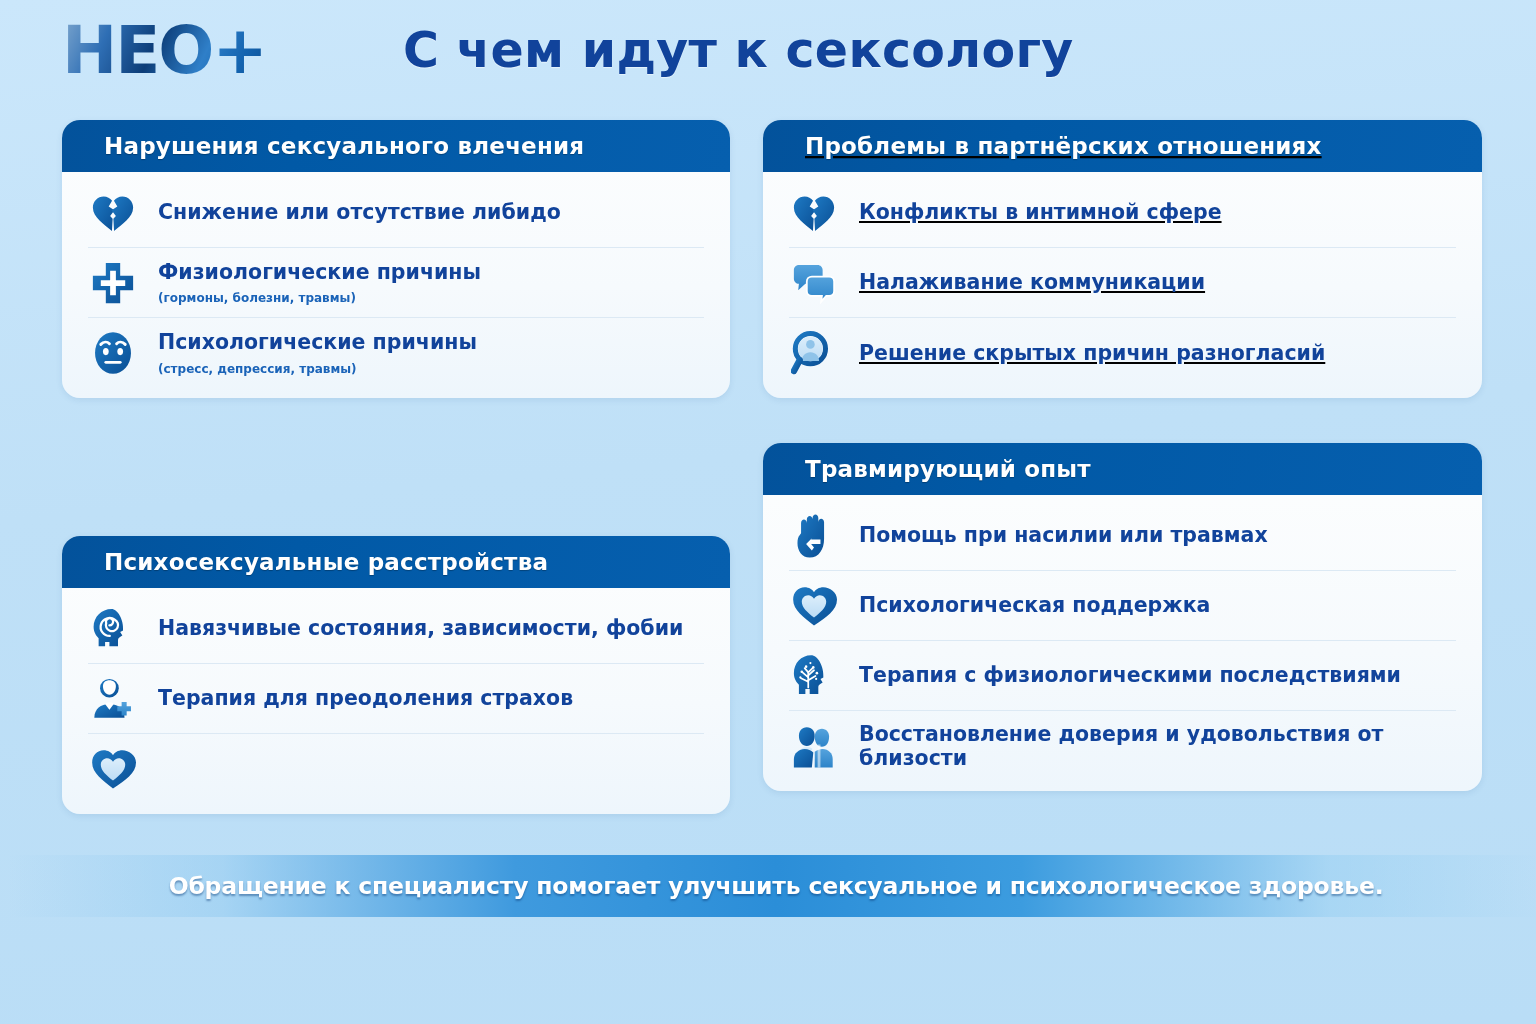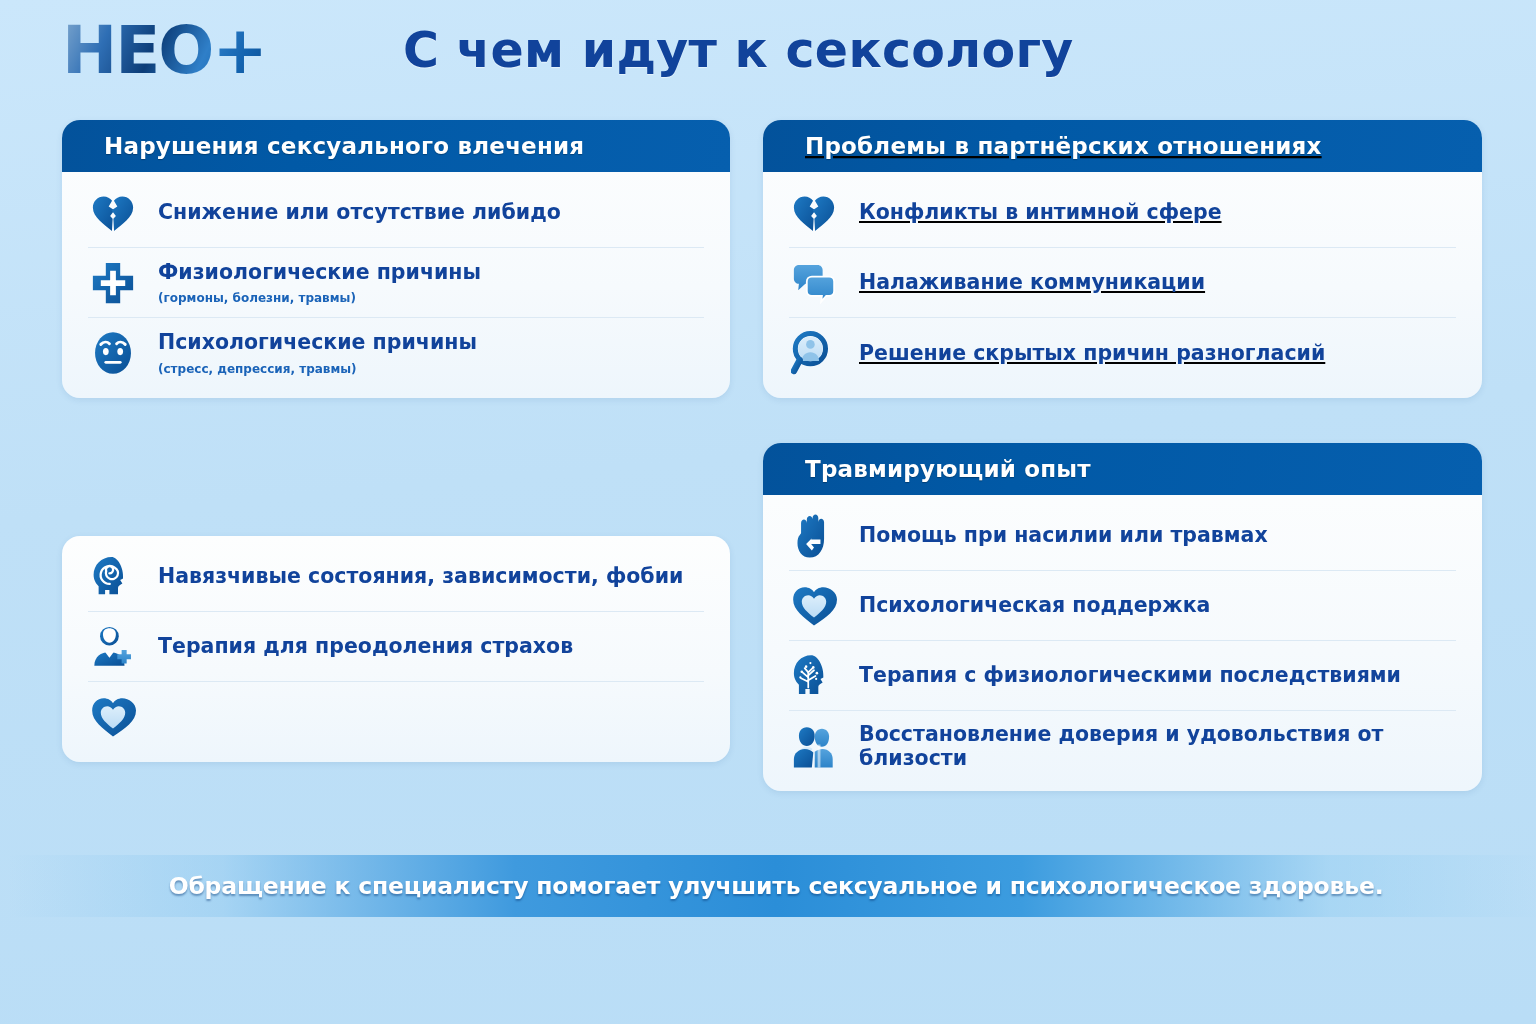--- a/index.html
+++ b/index.html
@@ -189,20 +189,23 @@
           <span class="item-icon">
             <svg width="46" height="46" viewBox="0 0 64 64">
               <use href="#sad-face-icon"></use>
             </svg>
           </span>
           <div class="item-text"><span>Психологические причины</span><span class="item-sub">(стресс, депрессия, травмы)</span></div>
         </div>
       </div>
     </section>
     <section class="card" id="card-psychosexual">
+      <div class="card-header">
+        <h2 class="card-header-title">Психосексуальные расстройства</h2>
+      </div>
       <div class="card-body">
         <div class="item">
           <span class="item-icon">
             <svg width="46" height="46" viewBox="0 0 64 64">
               <use href="#head-spiral-icon"></use>
             </svg>
           </span>
           <div class="item-text"><span>Навязчивые состояния, зависимости, фобии</span></div>
         </div>
         <div class="item">

